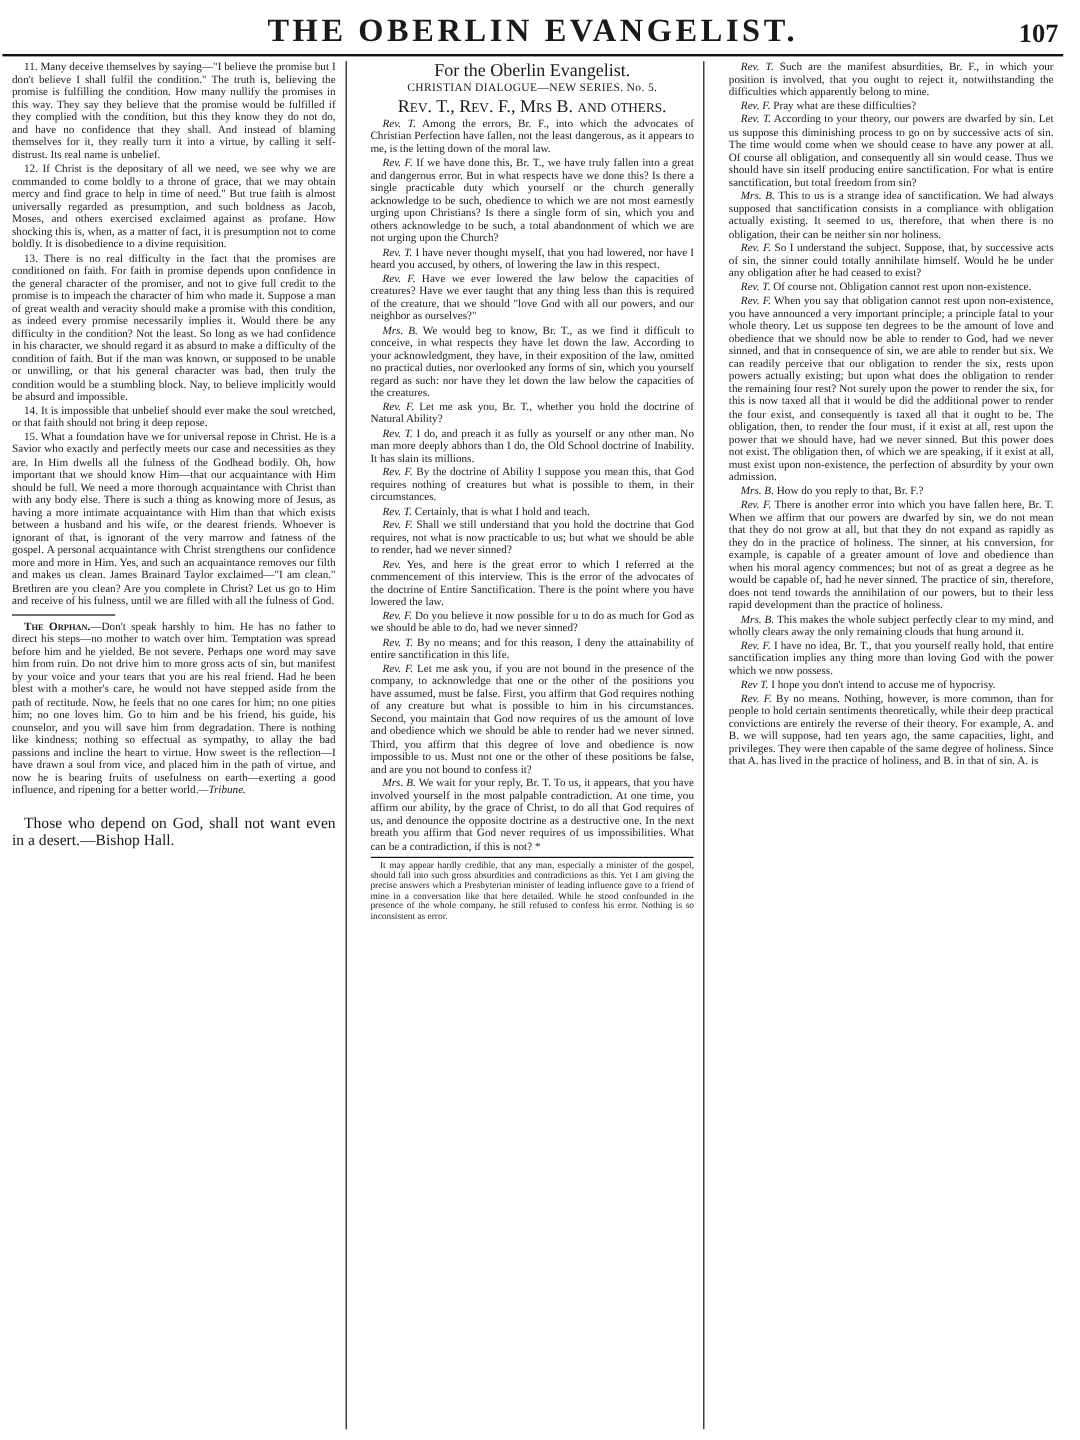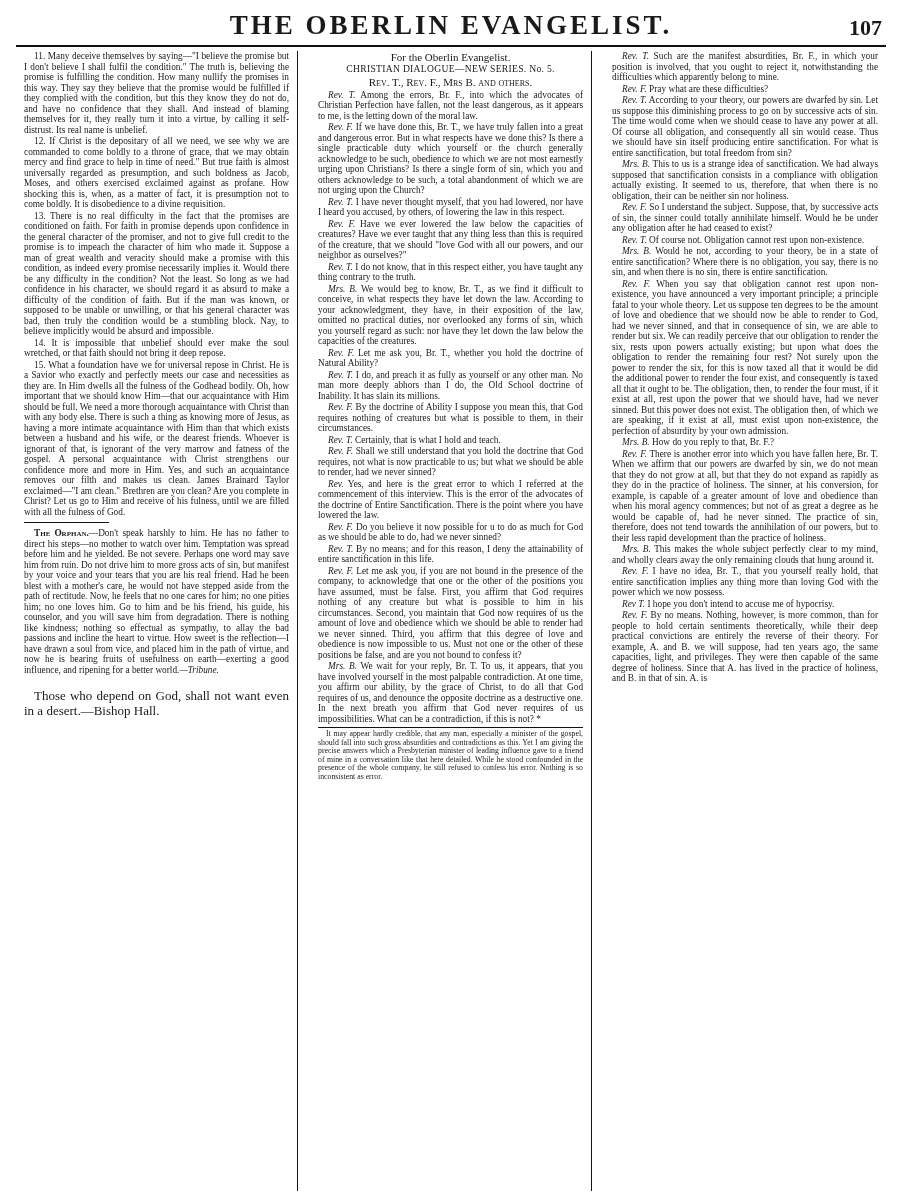--- a/index.html
+++ b/index.html
@@ -12,21 +12,21 @@
     height: 1200px;
     font-family: "Liberation Serif", serif;
     color: #1a1a1a;
     overflow: hidden;
   }
   .page {
     position: relative;
     width: 900px;
     height: 1200px;
     box-sizing: border-box;
-    padding: 10px 14px 6px 16px;
+    padding: 10px 14px 6px 2px;
   }
   .masthead {
     position: relative;
     text-align: center;
     border-bottom: 2px solid #111;
     padding-bottom: 4px;
     margin-bottom: 4px;
   }
   .masthead-title {
     font-family: "Liberation Serif", serif;
@@ -57,21 +57,21 @@
     text-align: justify;
     hyphens: auto;
   }
   .col.c1 { border-right: 1px solid #111; }
   .col.c2 { border-right: 1px solid #111; }
   p {
     margin: 0 0 1px 0;
     text-indent: 10px;
   }
   .head-small {
-    font-size: 11px;
+    font-size: 15px;
     text-align: center;
     text-indent: 0;
     margin: 0 0 1px 0;
   }
   .head-caps {
     font-size: 9.6px;
     text-align: center;
     text-indent: 0;
     margin: 0 0 1px 0;
     letter-spacing: 0.3px;
@@ -132,21 +132,20 @@
 
     <div class="col c2">
       <p class="head-small">For the Oberlin Evangelist.</p>
       <p class="head-caps">CHRISTIAN DIALOGUE—NEW SERIES. No. 5.</p>
       <p class="head-small smallcaps">Rev. T., Rev. F., Mrs B. and others.</p>
 
       <p><span class="speaker">Rev. T.</span><span> Among the errors, Br. F., into which the advocates of Christian Perfection have fallen, not the least dangerous, as it appears to me, is the letting down of the moral law.</span></p>
       <p><span class="speaker">Rev. F.</span><span> If we have done this, Br. T., we have truly fallen into a great and dangerous error. But in what respects have we done this? Is there a single practicable duty which yourself or the church generally acknowledge to be such, obedience to which we are not most earnestly urging upon Christians? Is there a single form of sin, which you and others acknowledge to be such, a total abandonment of which we are not urging upon the Church?</span></p>
       <p><span class="speaker">Rev. T.</span><span> I have never thought myself, that you had lowered, nor have I heard you accused, by others, of lowering the law in this respect.</span></p>
       <p><span class="speaker">Rev. F.</span><span> Have we ever lowered the law below the capacities of creatures? Have we ever taught that any thing less than this is required of the creature, that we should "love God with all our powers, and our neighbor as ourselves?"</span></p>
-      <p><span class="speaker">Rev. T.</span><span> I do not know, that in this respect either, you have taught any thing contrary to the truth.</span></p>
       <p><span class="speaker">Mrs. B.</span><span> We would beg to know, Br. T., as we find it difficult to conceive, in what respects they have let down the law. According to your acknowledgment, they have, in their exposition of the law, omitted no practical duties, nor overlooked any forms of sin, which you yourself regard as such: nor have they let down the law below the capacities of the creatures.</span></p>
       <p><span class="speaker">Rev. F.</span><span> Let me ask you, Br. T., whether you hold the doctrine of Natural Ability?</span></p>
       <p><span class="speaker">Rev. T.</span><span> I do, and preach it as fully as yourself or any other man. No man more deeply abhors than I do, the Old School doctrine of Inability. It has slain its millions.</span></p>
       <p><span class="speaker">Rev. F.</span><span> By the doctrine of Ability I suppose you mean this, that God requires nothing of creatures but what is possible to them, in their circumstances.</span></p>
       <p><span class="speaker">Rev. T.</span><span> Certainly, that is what I hold and teach.</span></p>
       <p><span class="speaker">Rev. F.</span><span> Shall we still understand that you hold the doctrine that God requires, not what is now practicable to us; but what we should be able to render, had we never sinned?</span></p>
       <p><span class="speaker">Rev.</span><span> Yes, and here is the great error to which I referred at the commencement of this interview. This is the error of the advocates of the doctrine of Entire Sanctification. There is the point where you have lowered the law.</span></p>
       <p><span class="speaker">Rev. F.</span><span> Do you believe it now possible for u to do as much for God as we should be able to do, had we never sinned?</span></p>
       <p><span class="speaker">Rev. T.</span><span> By no means; and for this reason, I deny the attainability of entire sanctification in this life.</span></p>
       <p><span class="speaker">Rev. F.</span><span> Let me ask you, if you are not bound in the presence of the company, to acknowledge that one or the other of the positions you have assumed, must be false. First, you affirm that God requires nothing of any creature but what is possible to him in his circumstances. Second, you maintain that God now requires of us the amount of love and obedience which we should be able to render had we never sinned. Third, you affirm that this degree of love and obedience is now impossible to us. Must not one or the other of these positions be false, and are you not bound to confess it?</span></p>
@@ -157,21 +156,20 @@
       </div>
     </div>
 
     <div class="col c3">
       <p><span class="speaker">Rev. T.</span><span> Such are the manifest absurdities, Br. F., in which your position is involved, that you ought to reject it, notwithstanding the difficulties which apparently belong to mine.</span></p>
       <p><span class="speaker">Rev. F.</span><span> Pray what are these difficulties?</span></p>
       <p><span class="speaker">Rev. T.</span><span> According to your theory, our powers are dwarfed by sin. Let us suppose this diminishing process to go on by successive acts of sin. The time would come when we should cease to have any power at all. Of course all obligation, and consequently all sin would cease. Thus we should have sin itself producing entire sanctification. For what is entire sanctification, but total freedom from sin?</span></p>
       <p><span class="speaker">Mrs. B.</span><span> This to us is a strange idea of sanctification. We had always supposed that sanctification consists in a compliance with obligation actually existing. It seemed to us, therefore, that when there is no obligation, their can be neither sin nor holiness.</span></p>
       <p><span class="speaker">Rev. F.</span><span> So I understand the subject. Suppose, that, by successive acts of sin, the sinner could totally annihilate himself. Would he be under any obligation after he had ceased to exist?</span></p>
       <p><span class="speaker">Rev. T.</span><span> Of course not. Obligation cannot rest upon non-existence.</span></p>
-      <p><span class="speaker">Mrs. B.</span><span> Would he not, according to your theory, be in a state of entire sanctification? Where there is no obligation, you say, there is no sin, and when there is no sin, there is entire sanctification.</span></p>
       <p><span class="speaker">Rev. F.</span><span> When you say that obligation cannot rest upon non-existence, you have announced a very important principle; a principle fatal to your whole theory. Let us suppose ten degrees to be the amount of love and obedience that we should now be able to render to God, had we never sinned, and that in consequence of sin, we are able to render but six. We can readily perceive that our obligation to render the six, rests upon powers actually existing; but upon what does the obligation to render the remaining four rest? Not surely upon the power to render the six, for this is now taxed all that it would be did the additional power to render the four exist, and consequently is taxed all that it ought to be. The obligation, then, to render the four must, if it exist at all, rest upon the power that we should have, had we never sinned. But this power does not exist. The obligation then, of which we are speaking, if it exist at all, must exist upon non-existence, the perfection of absurdity by your own admission.</span></p>
       <p><span class="speaker">Mrs. B.</span><span> How do you reply to that, Br. F.?</span></p>
       <p><span class="speaker">Rev. F.</span><span> There is another error into which you have fallen here, Br. T. When we affirm that our powers are dwarfed by sin, we do not mean that they do not grow at all, but that they do not expand as rapidly as they do in the practice of holiness. The sinner, at his conversion, for example, is capable of a greater amount of love and obedience than when his moral agency commences; but not of as great a degree as he would be capable of, had he never sinned. The practice of sin, therefore, does not tend towards the annihilation of our powers, but to their less rapid development than the practice of holiness.</span></p>
       <p><span class="speaker">Mrs. B.</span><span> This makes the whole subject perfectly clear to my mind, and wholly clears away the only remaining clouds that hung around it.</span></p>
       <p><span class="speaker">Rev. F.</span><span> I have no idea, Br. T., that you yourself really hold, that entire sanctification implies any thing more than loving God with the power which we now possess.</span></p>
       <p><span class="speaker">Rev T.</span><span> I hope you don't intend to accuse me of hypocrisy.</span></p>
       <p><span class="speaker">Rev. F.</span><span> By no means. Nothing, however, is more common, than for people to hold certain sentiments theoretically, while their deep practical convictions are entirely the reverse of their theory. For example, A. and B. we will suppose, had ten years ago, the same capacities, light, and privileges. They were then capable of the same degree of holiness. Since that A. has lived in the practice of holiness, and B. in that of sin. A. is</span></p>
     </div>
 
   </div>

